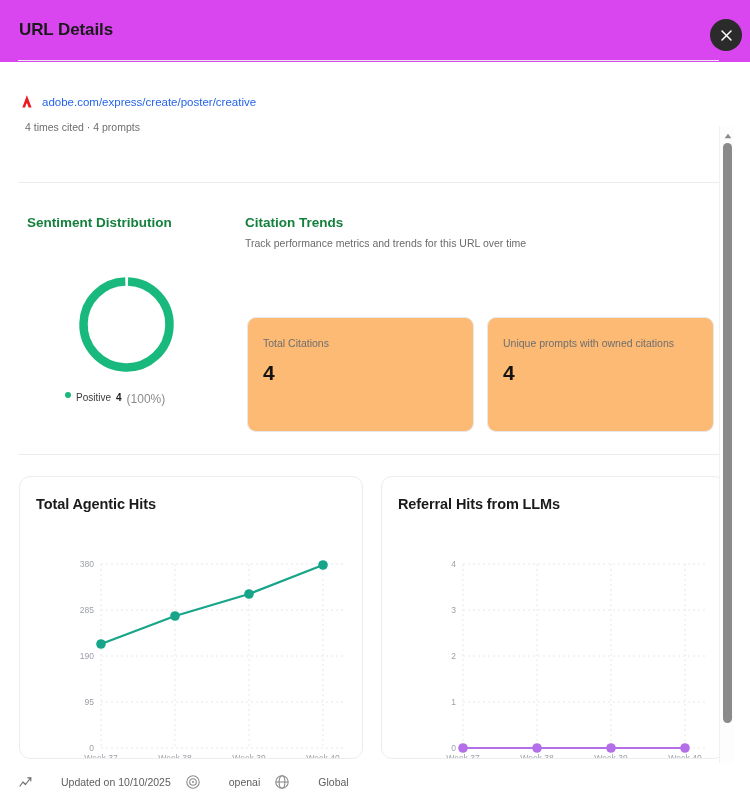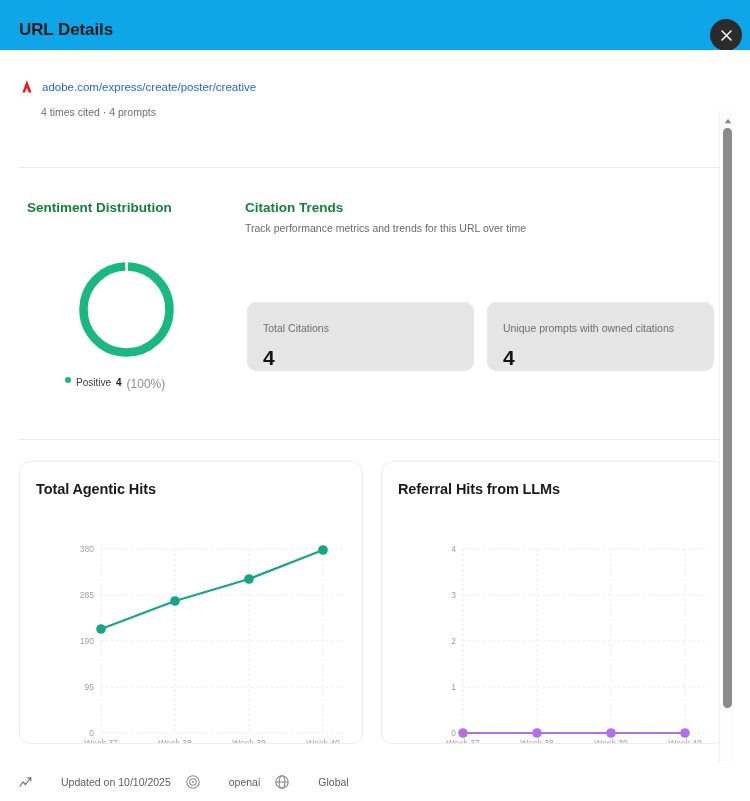--- a/index.html
+++ b/index.html
@@ -5,46 +5,46 @@
   * { box-sizing: border-box; margin: 0; padding: 0; }
   html, body {
     width: 750px; height: 801px;
     font-family: "Liberation Sans", sans-serif;
     background: #ffffff;
     overflow: hidden;
   }
   .panel { position: relative; width: 750px; height: 801px; background:#fff; }
 
   
-  .header { position:absolute; left:0; top:0; width:750px; height:62px; background:#0ea5e9; }
+  .header { position:absolute; left:0; top:0; width:750px; height:62px; background:#d946ef; }
   .header-title {
     position:absolute; left:19px; top:20px;
     font-size:17px; font-weight:700; color:#1a1a1a; letter-spacing:-0.1px;
   }
   .close-btn {
     position:absolute; left:710px; top:19px; width:32px; height:32px;
     border-radius:50%; background:#2b2b2b; border:none; cursor:pointer;
     display:flex; align-items:center; justify-content:center;
   }
   .close-btn svg { display:block; }
 
   .top-divider { position:absolute; left:18px; top:60px; width:701px; height:1px; background:#e9e9e9; }
 
   
-  .body-area { position:absolute; left:0; top:50px; width:750px; height:702px; background:#fff; }
+  .body-area { position:absolute; left:0; top:65px; width:750px; height:702px; background:#fff; }
 
   
   .url-row { position:absolute; left:19px; top:29px; display:flex; align-items:center; gap:7px; }
   .adobe-logo { width:16px; height:15px; display:block; }
   .url-link {
     font-size:11.5px; color:#2563eb; text-decoration:none; cursor:pointer;
   }
   .url-meta {
     position:absolute; left:25px; top:56px;
-    font-size:10.5px; color:#6e6e6e;margin-left:16px;
+    font-size:10.5px; color:#6e6e6e;
   }
 
   .divider-a { position:absolute; left:18px; top:117px; width:701px; height:1px; background:#ececec; }
 
   
   .sec-title { font-size:13.5px; font-weight:700; color:#15803d; }
   .sec-sub { font-size:10.5px; color:#6b6b6b; }
 
   .sent-head { position:absolute; left:27px; top:150px; }
   .sent-sub  { position:absolute; left:27px; top:172px; }
@@ -56,22 +56,22 @@
   .donut-wrap svg { display:block; }
 
   .legend { position:absolute; left:25px; top:327px; display:flex; gap:5px;margin-left:40px; }
   .legend-dot { width:6px; height:6px; border-radius:50%; background:#19b97e; display:block; }
   .legend-label { font-size:10px; color:#3a3a3a; }
   .legend-val   { font-size:10px; color:#1d1d1d; font-weight:700; }
   .legend-pct   { font-size:12px; color:#8c8c8c; }
 
   
   .metric-card {
-    position:absolute; top:252px; height:69px;
-    border:1px solid #e8e8e8; border-radius:9px; background:#e5e5e5;
+    position:absolute; top:252px; height:115px;
+    border:1px solid #e8e8e8; border-radius:9px; background:#fdba74;
   }
   .metric-card.m1 { left:247px; width:227px; }
   .metric-card.m2 { left:487px; width:227px; }
   .metric-label { position:absolute; left:15px; top:19px; font-size:10.5px; color:#6e6e6e; }
   .metric-value { position:absolute; left:15px; top:43px; font-size:21px; font-weight:700; color:#141414; }
 
   .divider-b { position:absolute; left:18px; top:389px; width:701px; height:1px; background:#ececec; }
 
   
   .chart-card {

